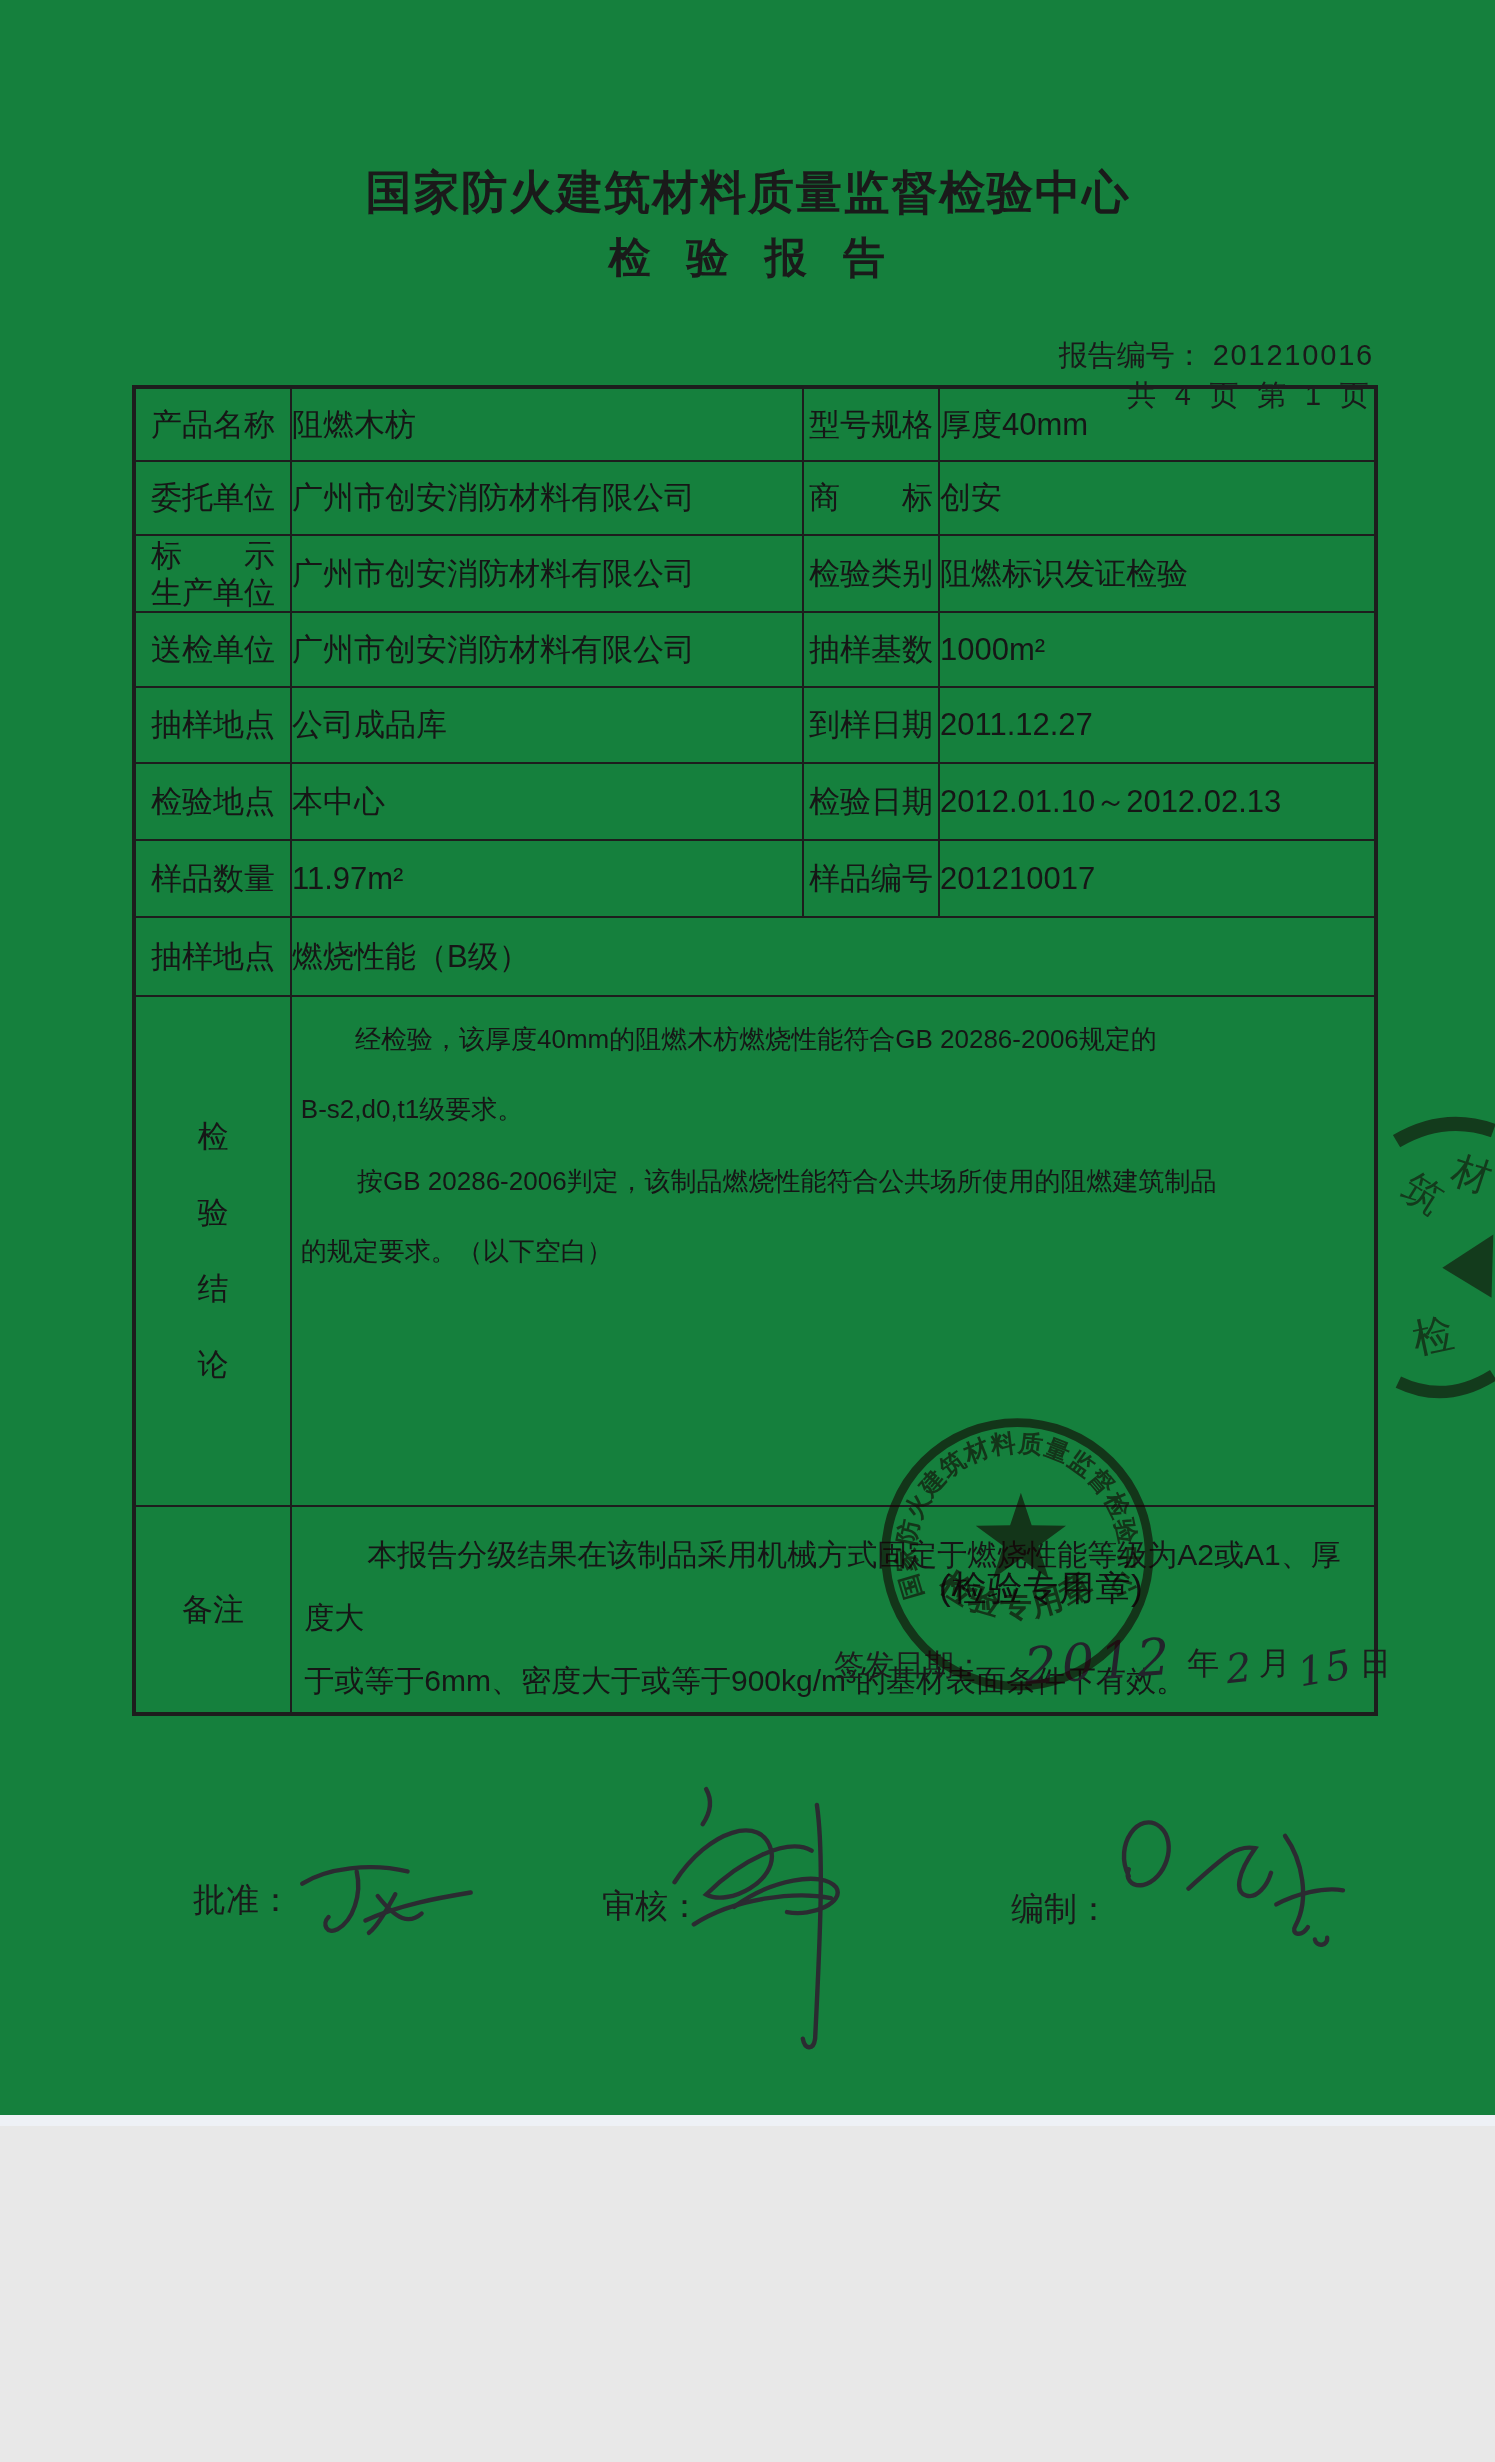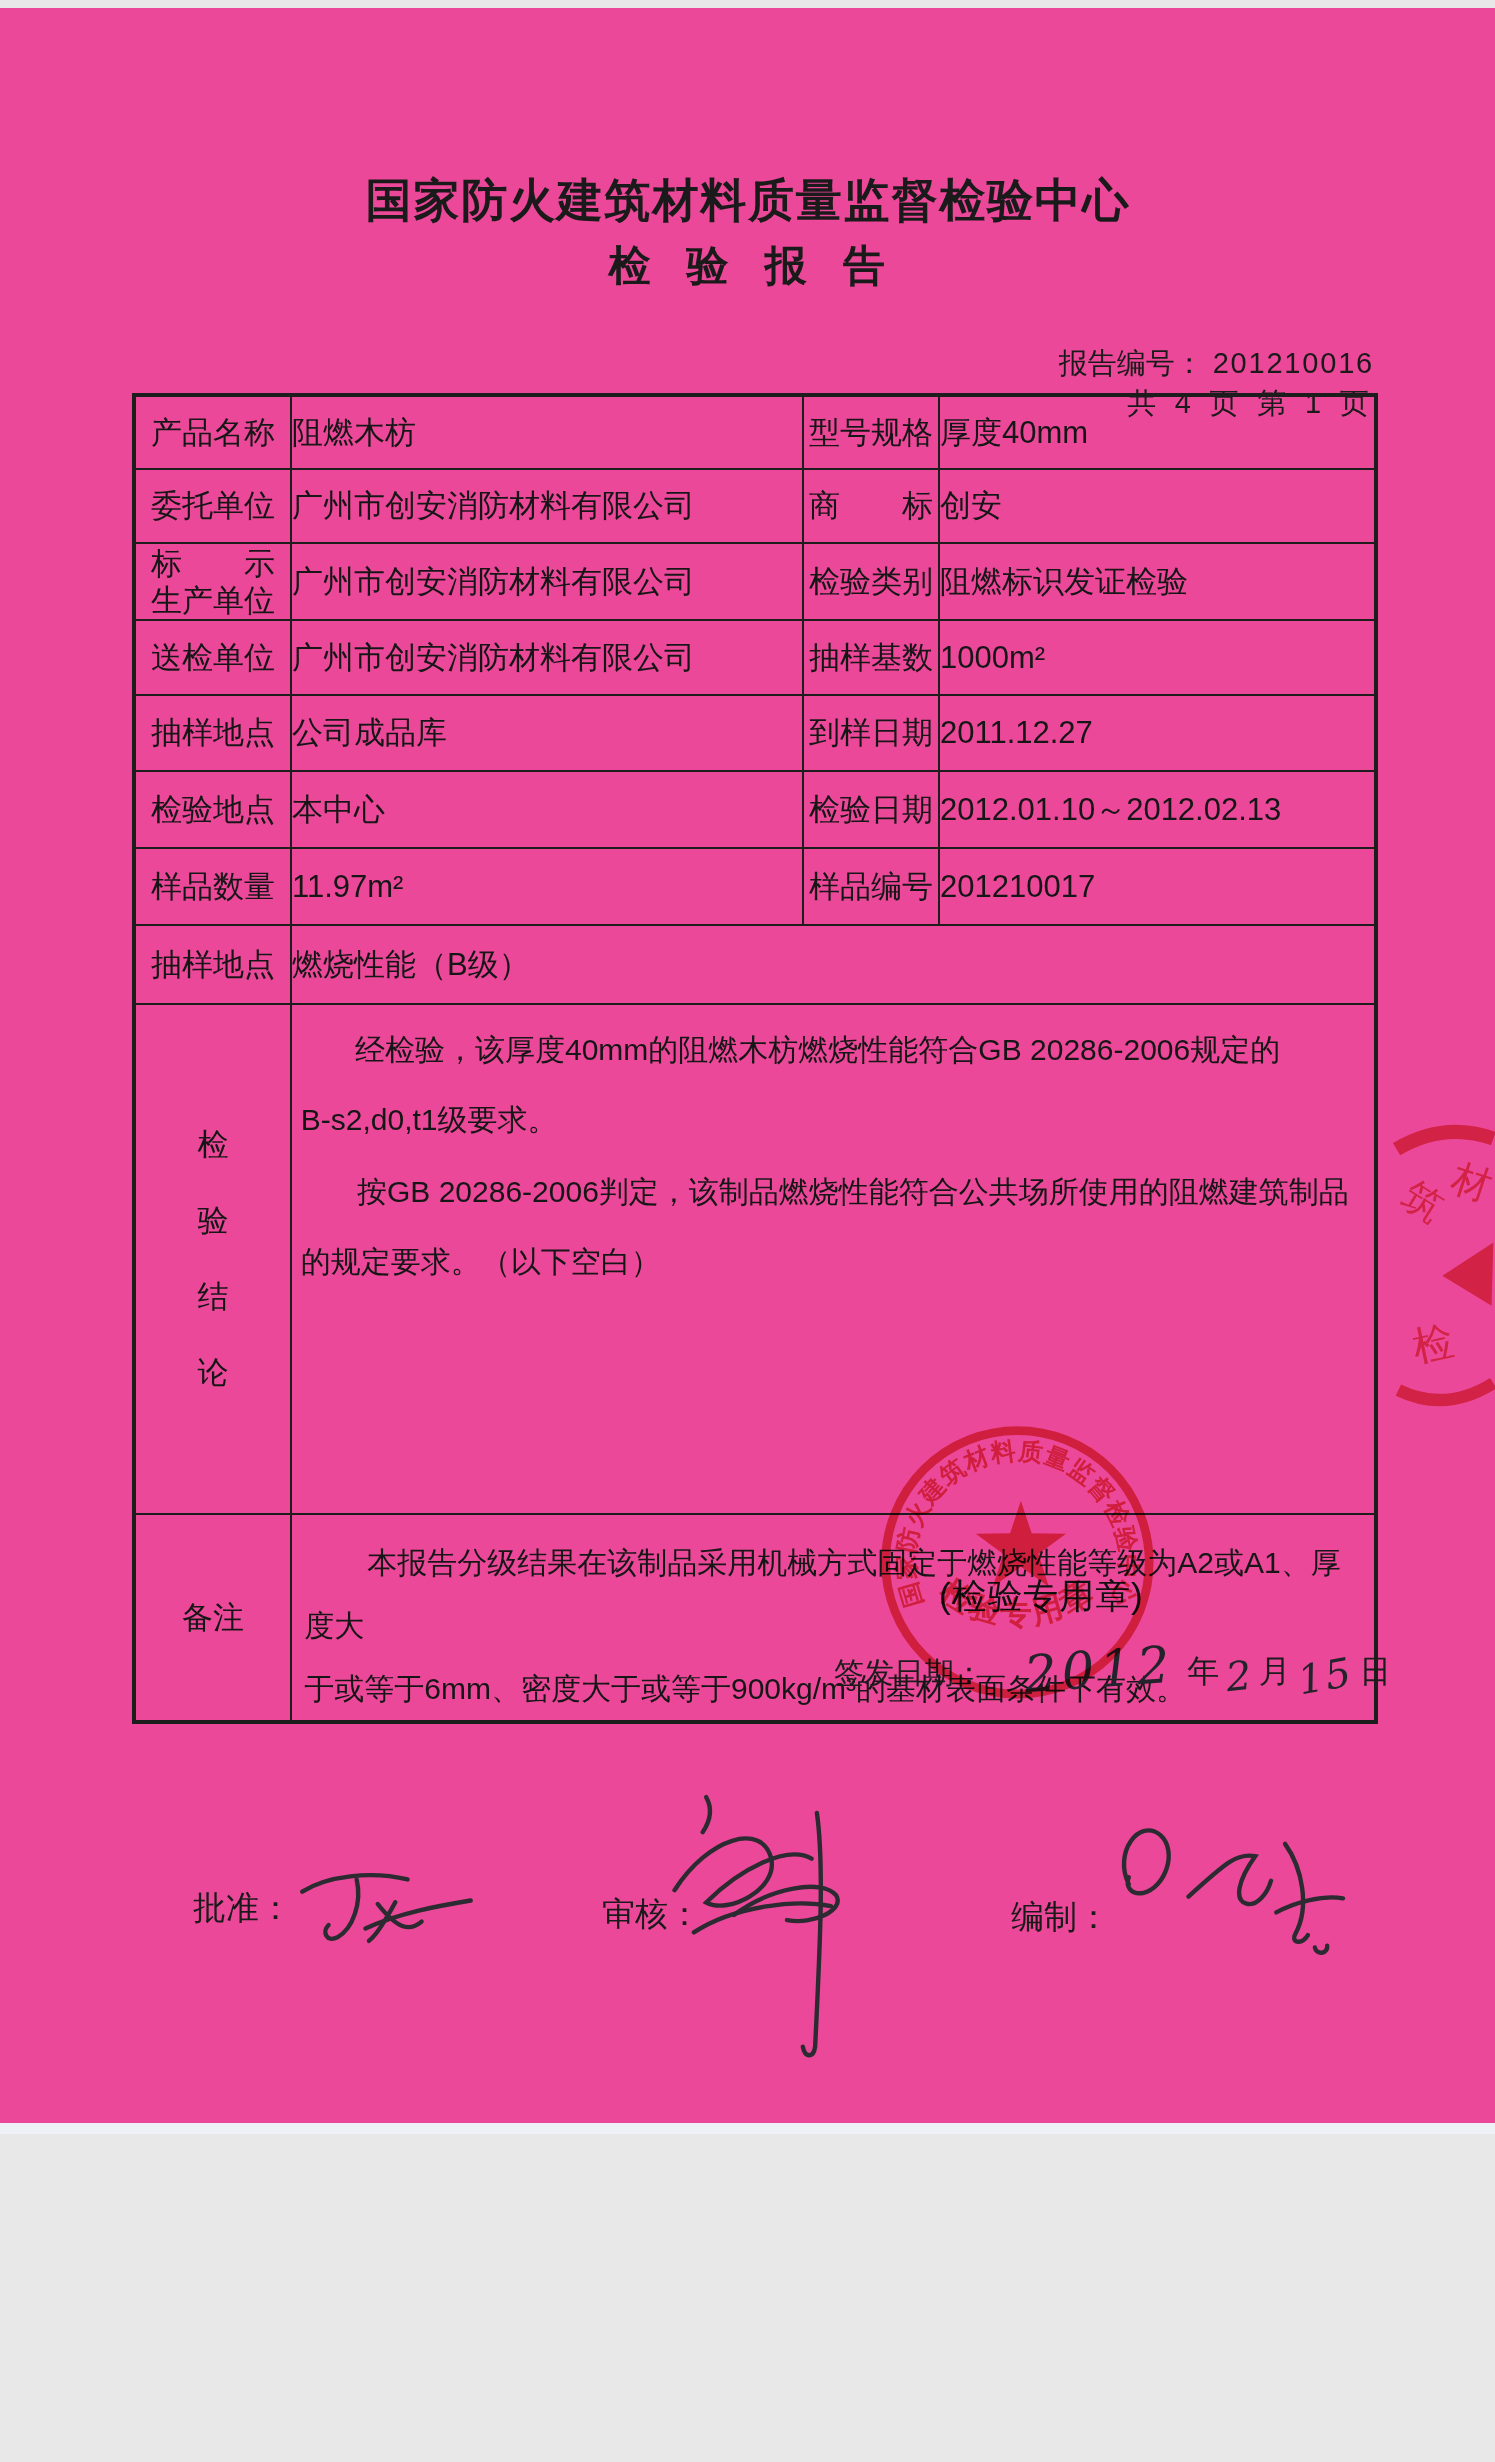--- a/index.html
+++ b/index.html
@@ -1,18 +1,18 @@
 <!DOCTYPE html>
 <html style="font-size:14px"><head>
 <meta charset="utf-8">
 <style>
   html,body{margin:0;padding:0;background:#e8e8e8;}
   .page{
-    position:relative;width:1496px;height:2126px;margin:8px auto;
-    background:#ec4899;overflow:hidden;
+    position:relative;width:1496px;height:2126px;margin:0 auto;
+    background:#15803d;overflow:hidden;
     font-family:"Liberation Sans","DejaVu Sans",sans-serif;color:#1c1c1c;
   }
   .title1{
     position:absolute;top:162px;left:0;width:100%;text-align:center;
     font-size:46px;font-weight:bold;letter-spacing:1.8px;color:#1a1a1a;
   }
   .title2{
     position:absolute;top:230px;left:0;width:100%;text-align:center;
     font-size:42px;font-weight:bold;letter-spacing:2.6px;word-spacing:19.3px;color:#1a1a1a;
   }
@@ -31,21 +31,21 @@
   table.report td{
     border:2.6px solid #1d1d1d;font-size:31px;vertical-align:middle;
     padding:0;color:#161616;overflow:visible;
   }
   td.lbl{text-align:center;}
   td.lbl3{text-align:center;font-size:30px;}
   td.val{padding-left:14px;}
   .pre{white-space:pre-line;}
   td.concl-label{vertical-align:middle;text-align:center;font-size:33px;line-height:76px;}
   td.concl-cell{position:relative;vertical-align:top;}
-  .cl{position:absolute;white-space:nowrap;font-size:30px;}
+  .cl{position:absolute;white-space:nowrap;font-size:26px;}
   .cl1{left:63px;top:24.6px;}
   .cl2{left:8.8px;top:95px;}
   .cl3{left:65px;top:167px;}
   .cl4{left:8.8px;top:237px;}
   td.remark-cell{vertical-align:top;}
   .remark-text{
     padding:16px 16px 0 12.3px;font-size:30px;line-height:63px;
     white-space:pre-line;text-indent:63px;
   }
   .stamp-caption{

